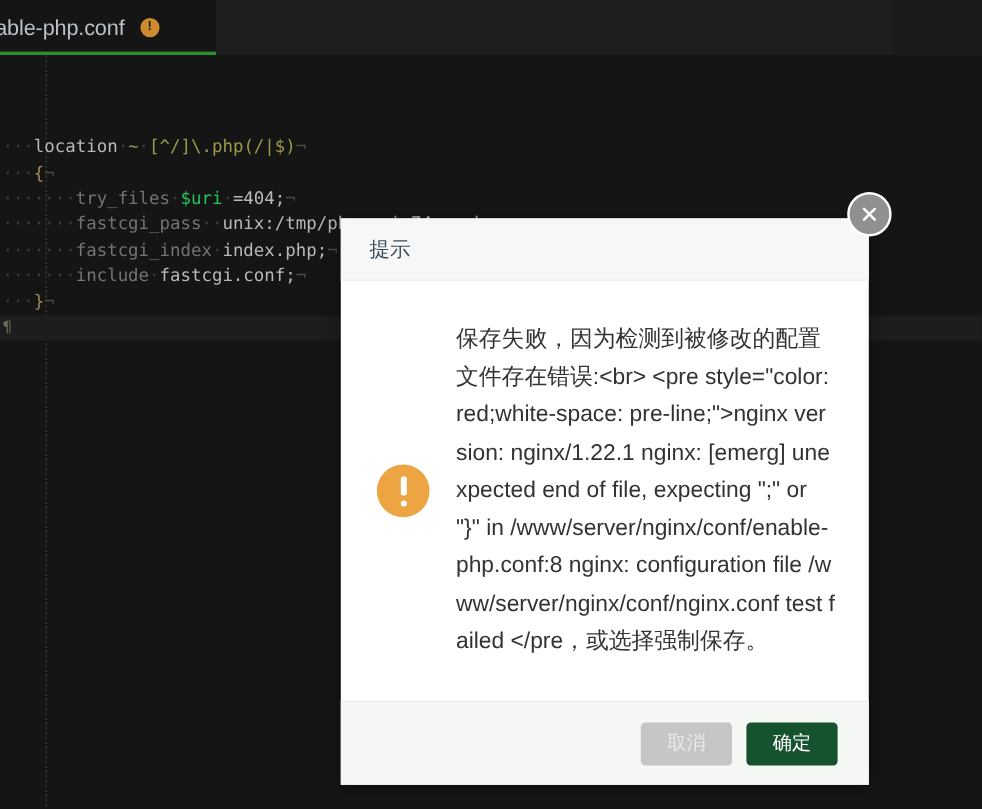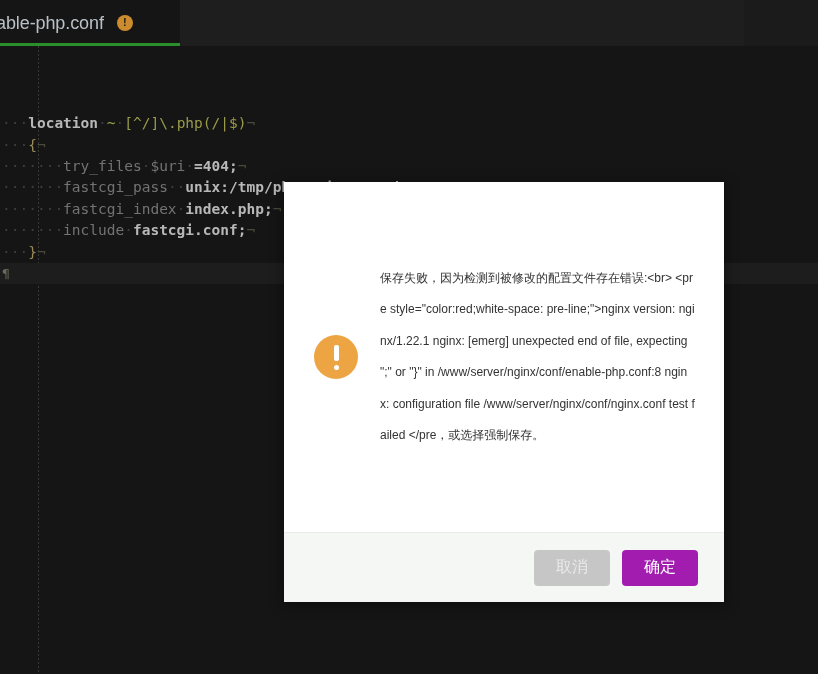--- a/index.html
+++ b/index.html
@@ -91,24 +91,24 @@
     position: relative;
     height: 21.4px;
     padding-left: 2px;
     color: #b8b8b8;
   }
   .code-line.current {
     background: #1d1d1d;
   }
   .ws   { color: #3d3d3d; }
   .dir  { color: #737373; }
-  .var  { color: #737373; margin-top: 29px; }
+  .var  { color: #22c55e; margin-top: 29px; }
   .reg  { color: #9a9a4a; }
   .punc { color: #9a8a5a; }
-  .val  { color: #b8b8b8; font-weight: bold; }
+  .val  { color: #b8b8b8; }
   .eol  { color: #4a4a3a; }
   .indent-guide {
     position: absolute;
     left: 38px;
     top: 0;
     width: 1px;
     height: 100%;
     background: repeating-linear-gradient(to bottom, #3a3a32 0 2px, transparent 2px 4px);
   }
   .eof-mark {
@@ -188,21 +188,21 @@
     left: 50%;
     top: 30px;
     margin-left: -2.5px;
     width: 5px;
     height: 5px;
     border-radius: 50%;
     background: #ffffff;
   }
   #modal-message {
     color: #333333;
-    font-size: 12px;
+    font-size: 19px;
     line-height: 31.5px;
     word-break: break-all;
     flex: 1 1 auto;
   }
 
   #modal-footer {
     background: #f4f7f4;
     border-top: 1px solid #ebebeb;
     height: 70px;
     display: flex;
@@ -244,24 +244,32 @@
 
   <div id="code-area">
     <div class="indent-guide"></div>
     <div id="code-lines"><div class="code-line"><span class="ws">···</span><span class="val">location</span><span class="ws">·</span><span class="reg">~</span><span class="ws">·</span><span class="reg">[^/]\.php(/|$)</span><span class="eol">¬</span></div><div class="code-line"><span class="ws">···</span><span class="punc">{</span><span class="eol">¬</span></div><div class="code-line"><span class="ws">·······</span><span class="dir">try_files</span><span class="ws">·</span><span class="var">$uri</span><span class="ws">·</span><span class="val">=404;</span><span class="eol">¬</span></div><div class="code-line"><span class="ws">·······</span><span class="dir">fastcgi_pass</span><span class="ws">··</span><span class="val">unix:/tmp/php-cgi-74.sock;</span><span class="eol">¬</span></div><div class="code-line"><span class="ws">·······</span><span class="dir">fastcgi_index</span><span class="ws">·</span><span class="val">index.php;</span><span class="eol">¬</span></div><div class="code-line"><span class="ws">·······</span><span class="dir">include</span><span class="ws">·</span><span class="val">fastcgi.conf;</span><span class="eol">¬</span></div><div class="code-line"><span class="ws">···</span><span class="punc">}</span><span class="eol">¬</span></div><div class="code-line current"><span class="eof-mark">¶</span></div></div>
   </div>
 
 </div>
 
 <div id="modal">
 
+  <div id="modal-header">
+    <span id="modal-title">提示</span>
+    <div id="modal-close">
+      <svg width="15" height="15" viewBox="0 0 15 15" aria-hidden="true">
+        <path d="M3 3 L12 12 M12 3 L3 12" stroke="#ffffff" stroke-width="2.1" stroke-linecap="round" fill="none"></path>
+      </svg>
+    </div>
+  </div>
 
   <div id="modal-body">
     <div id="warn-icon" style="background: rgb(237, 165, 67);"></div>
     <div id="modal-message">保存失败，因为检测到被修改的配置文件存在错误:&lt;br&gt; &lt;pre style="color:red;white-space: pre-line;"&gt;nginx version: nginx/1.22.1 nginx: [emerg] unexpected end of file, expecting ";" or "}" in /www/server/nginx/conf/enable-php.conf:8 nginx: configuration file /www/server/nginx/conf/nginx.conf test failed &lt;/pre，或选择强制保存。</div>
   </div>
 
   <div id="modal-footer">
     <button class="btn btn-cancel" style="background: rgb(198, 198, 198); margin-left: 48px;">取消</button>
-    <button class="btn btn-confirm" style="background: #a21caf;">确定</button>
+    <button class="btn btn-confirm" style="background: #14532d;">确定</button>
   </div>
 
 </div>
 
 </body></html>

